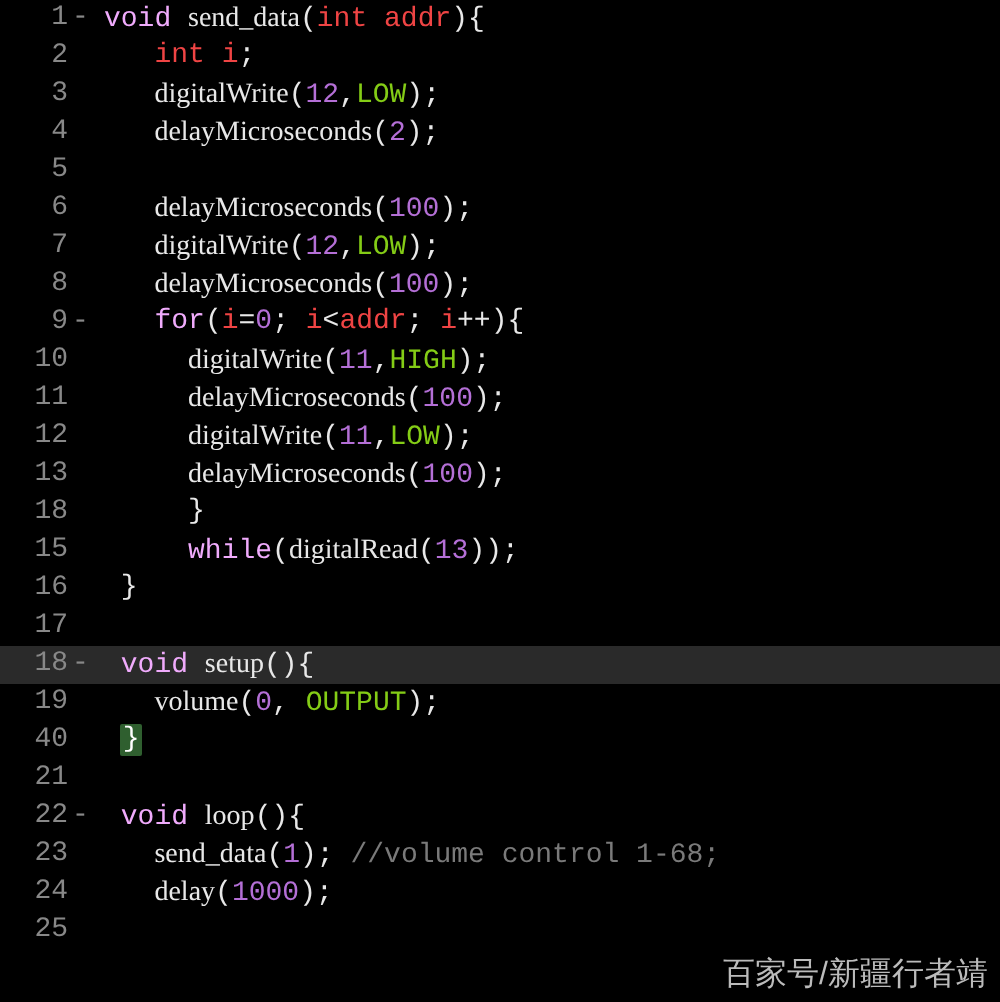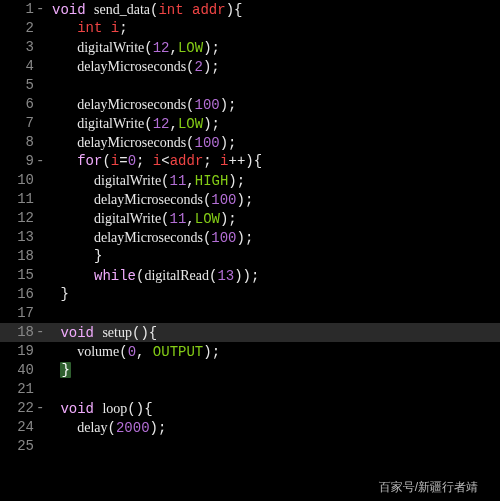--- a/index.html
+++ b/index.html
@@ -45,25 +45,25 @@
   .fn { color: #e8e8e8; font-family: Liberation Serif, serif; }     
   .pl { color: #ef4444; }     
   .nm { color: #b46fd6; }     
   .cn { color: #84cc16; }     
   .op { color: #e8e8e8; }
   .pn { color: #e8e8e8; }     
   .cm { color: #7a7a7a; }     
   .br-match { background: #2f5f2f; color: #fff; border-radius:1px; padding:0 1px;}
   .watermark {
     position: absolute;
-    right: 22px;
+    right: 6px;
     bottom: 4px;
     color: #bbb;
     font-family: Liberation Sans, sans-serif;
-    font-size: 12px;
+    font-size: 16px;
     pointer-events: none;
   }
 </style>
 </head>
 <body>
 
 <div class="editor" id="editor">
     <div class="line"><span class="gutter">1</span><span class="fold">-</span><span class="code"><span class="kw">void</span><span class="pl"> </span><span class="fn">send_data</span><span class="pn">(</span><span class="ty">int</span><span class="pl"> </span><span class="pl">addr</span><span class="pn">)</span><span class="pn">{</span></span></div>
     <div class="line"><span class="gutter">2</span><span class="fold"></span><span class="code"><span class="pl">   </span><span class="ty">int</span><span class="pl"> </span><span class="pl">i</span><span class="pn">;</span></span></div>
     <div class="line"><span class="gutter">3</span><span class="fold"></span><span class="code"><span class="pl">   </span><span class="fn">digitalWrite</span><span class="pn">(</span><span class="nm">12</span><span class="pn">,</span><span class="cn">LOW</span><span class="pn">)</span><span class="pn">;</span></span></div>
@@ -79,16 +79,17 @@
     <div class="line"><span class="gutter">13</span><span class="fold"></span><span class="code"><span class="pl">     </span><span class="fn">delayMicroseconds</span><span class="pn">(</span><span class="nm">100</span><span class="pn">)</span><span class="pn">;</span></span></div>
     <div class="line"><span class="gutter">18</span><span class="fold"></span><span class="code"><span class="pl">     </span><span class="pn">}</span></span></div>
     <div class="line"><span class="gutter">15</span><span class="fold"></span><span class="code"><span class="pl">     </span><span class="kw">while</span><span class="pn">(</span><span class="fn">digitalRead</span><span class="pn">(</span><span class="nm">13</span><span class="pn">)</span><span class="pn">)</span><span class="pn">;</span></span></div>
     <div class="line"><span class="gutter">16</span><span class="fold"></span><span class="code"><span class="pl"> </span><span class="pn">}</span></span></div>
     <div class="line"><span class="gutter">17</span><span class="fold"></span><span class="code"></span></div>
     <div class="line hl"><span class="gutter">18</span><span class="fold">-</span><span class="code"><span class="pl"> </span><span class="kw">void</span><span class="pl"> </span><span class="fn">setup</span><span class="pn">(</span><span class="pn">)</span><span class="pn">{</span></span></div>
     <div class="line"><span class="gutter">19</span><span class="fold"></span><span class="code"><span class="pl">   </span><span class="fn">volume</span><span class="pn">(</span><span class="nm">0</span><span class="pn">,</span><span class="pl"> </span><span class="cn">OUTPUT</span><span class="pn">)</span><span class="pn">;</span></span></div>
     <div class="line"><span class="gutter">40</span><span class="fold"></span><span class="code"><span class="pl"> </span><span class="br-match">}</span></span></div>
     <div class="line"><span class="gutter">21</span><span class="fold"></span><span class="code"></span></div>
     <div class="line"><span class="gutter">22</span><span class="fold">-</span><span class="code"><span class="pl"> </span><span class="kw">void</span><span class="pl"> </span><span class="fn">loop</span><span class="pn">(</span><span class="pn">)</span><span class="pn">{</span></span></div>
-    <div class="line"><span class="gutter">24</span><span class="fold"></span><span class="code"><span class="pl">   </span><span class="fn">delay</span><span class="pn">(</span><span class="nm">2000</span><span class="pn">)</span><span class="pn">;</span></span></div>
+    <div class="line"><span class="gutter">23</span><span class="fold"></span><span class="code"><span class="pl">   </span><span class="fn">send_data</span><span class="pn">(</span><span class="nm">1</span><span class="pn">)</span><span class="pn">;</span><span class="pl"> </span><span class="cm">//volume control 1-68;</span></span></div>
+    <div class="line"><span class="gutter">24</span><span class="fold"></span><span class="code"><span class="pl">   </span><span class="fn">delay</span><span class="pn">(</span><span class="nm">1000</span><span class="pn">)</span><span class="pn">;</span></span></div>
     <div class="line"><span class="gutter">25</span><span class="fold"></span><span class="code"></span></div>
   </div>
 <div class="watermark">百家号/新疆行者靖</div>
 
 </body></html>

